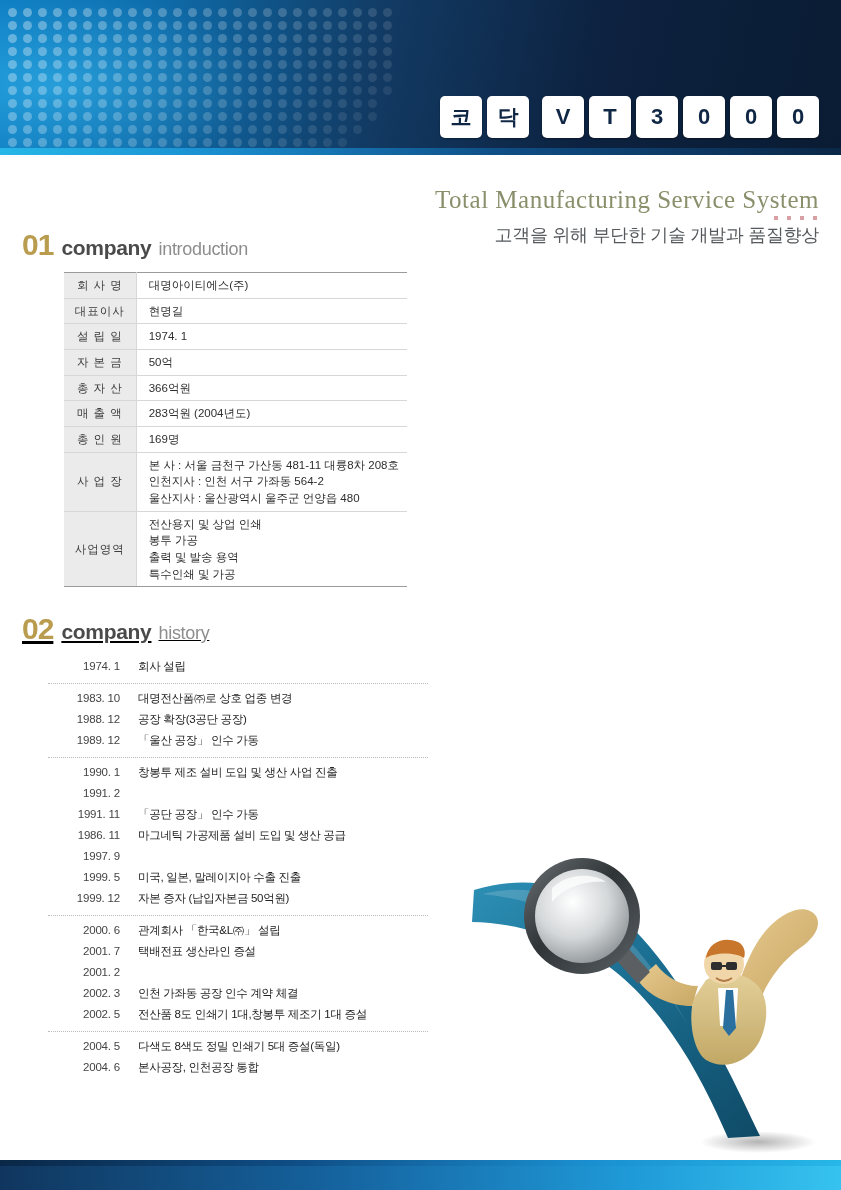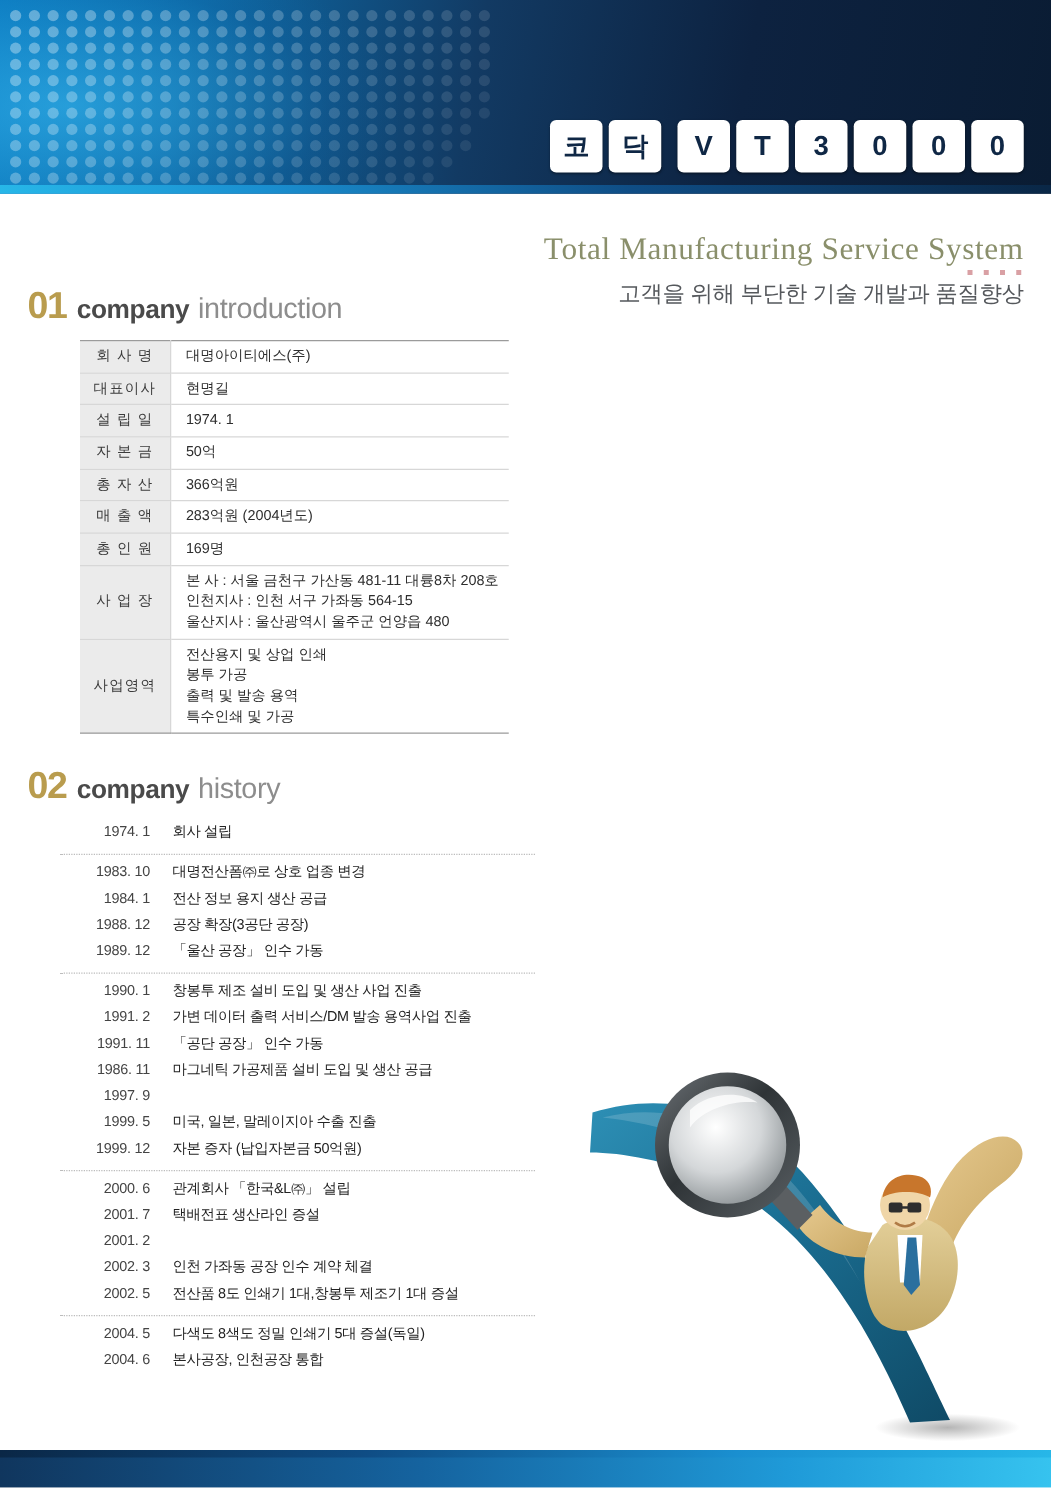--- a/index.html
+++ b/index.html
@@ -127,27 +127,27 @@
     letter-spacing: -1px;
     margin-right: 8px;
   }
   .sec-title .bold {
     font-size: 21px;
     font-weight: bold;
     color: #4a4a4a;
     letter-spacing: -0.3px;
   }
   .sec-title .light {
-    font-size: 23px;
+    font-size: 18px;
     color: #8d8d8d;
     letter-spacing: -0.3px;
     margin-left: 7px;
   }
   #sec1 { left: 22px; top: 228px; }
-  #sec2 { left: 22px; top: 612px; }
+  #sec2 { left: 22px; top: 612px; text-decoration: underline; }
 
   
   .info-table {
     position: absolute;
     left: 64px;
     top: 272px;
     width: 343px;
     border-collapse: collapse;
     font-size: 11.5px;
     color: #333;
@@ -588,21 +588,21 @@
       <tr>
         <td class="k">총 인 원</td>
         <td class="v">
           <span class="ln">169명</span>
         </td>
       </tr>
       <tr>
         <td class="k">사 업 장</td>
         <td class="v">
           <span class="ln">본      사 : 서울 금천구 가산동 481-11 대륭8차 208호</span>
-          <span class="ln">인천지사 : 인천 서구 가좌동 564-15</span>
+          <span class="ln">인천지사 : 인천 서구 가좌동 564-2</span>
           <span class="ln">울산지사 : 울산광역시  울주군 언양읍 480</span>
         </td>
       </tr>
       <tr>
         <td class="k">사업영역</td>
         <td class="v">
           <span class="ln">전산용지 및 상업 인쇄</span>
           <span class="ln">봉투 가공</span>
           <span class="ln">출력 및 발송 용역</span>
           <span class="ln">특수인쇄 및 가공</span>
@@ -623,40 +623,35 @@
         <div class="date">1974. 1</div>
         <div class="evt">회사 설립</div>
       </div>
     </div>
     <div class="hgroup">
       <div class="hrow">
         <div class="date">1983. 10</div>
         <div class="evt">대명전산폼㈜로 상호 업종 변경</div>
       </div>
       <div class="hrow">
-        <div class="date">1984. 1</div>
-        <div class="evt">전산 정보 용지 생산 공급</div>
-      </div>
-      <div class="hrow">
         <div class="date">1988. 12</div>
         <div class="evt">공장 확장(3공단 공장)</div>
       </div>
       <div class="hrow">
         <div class="date">1989. 12</div>
         <div class="evt">「울산 공장」 인수 가동</div>
       </div>
     </div>
     <div class="hgroup">
       <div class="hrow">
         <div class="date">1990. 1</div>
         <div class="evt">창봉투 제조 설비 도입 및 생산 사업 진출</div>
       </div>
       <div class="hrow">
         <div class="date">1991. 2</div>
-        <div class="evt">가변 데이터 출력 서비스/DM 발송 용역사업 진출</div>
       </div>
       <div class="hrow">
         <div class="date">1991. 11</div>
         <div class="evt">「공단 공장」 인수 가동</div>
       </div>
       <div class="hrow">
         <div class="date">1986. 11</div>
         <div class="evt">마그네틱 가공제품 설비 도입 및 생산 공급</div>
       </div>
       <div class="hrow">

